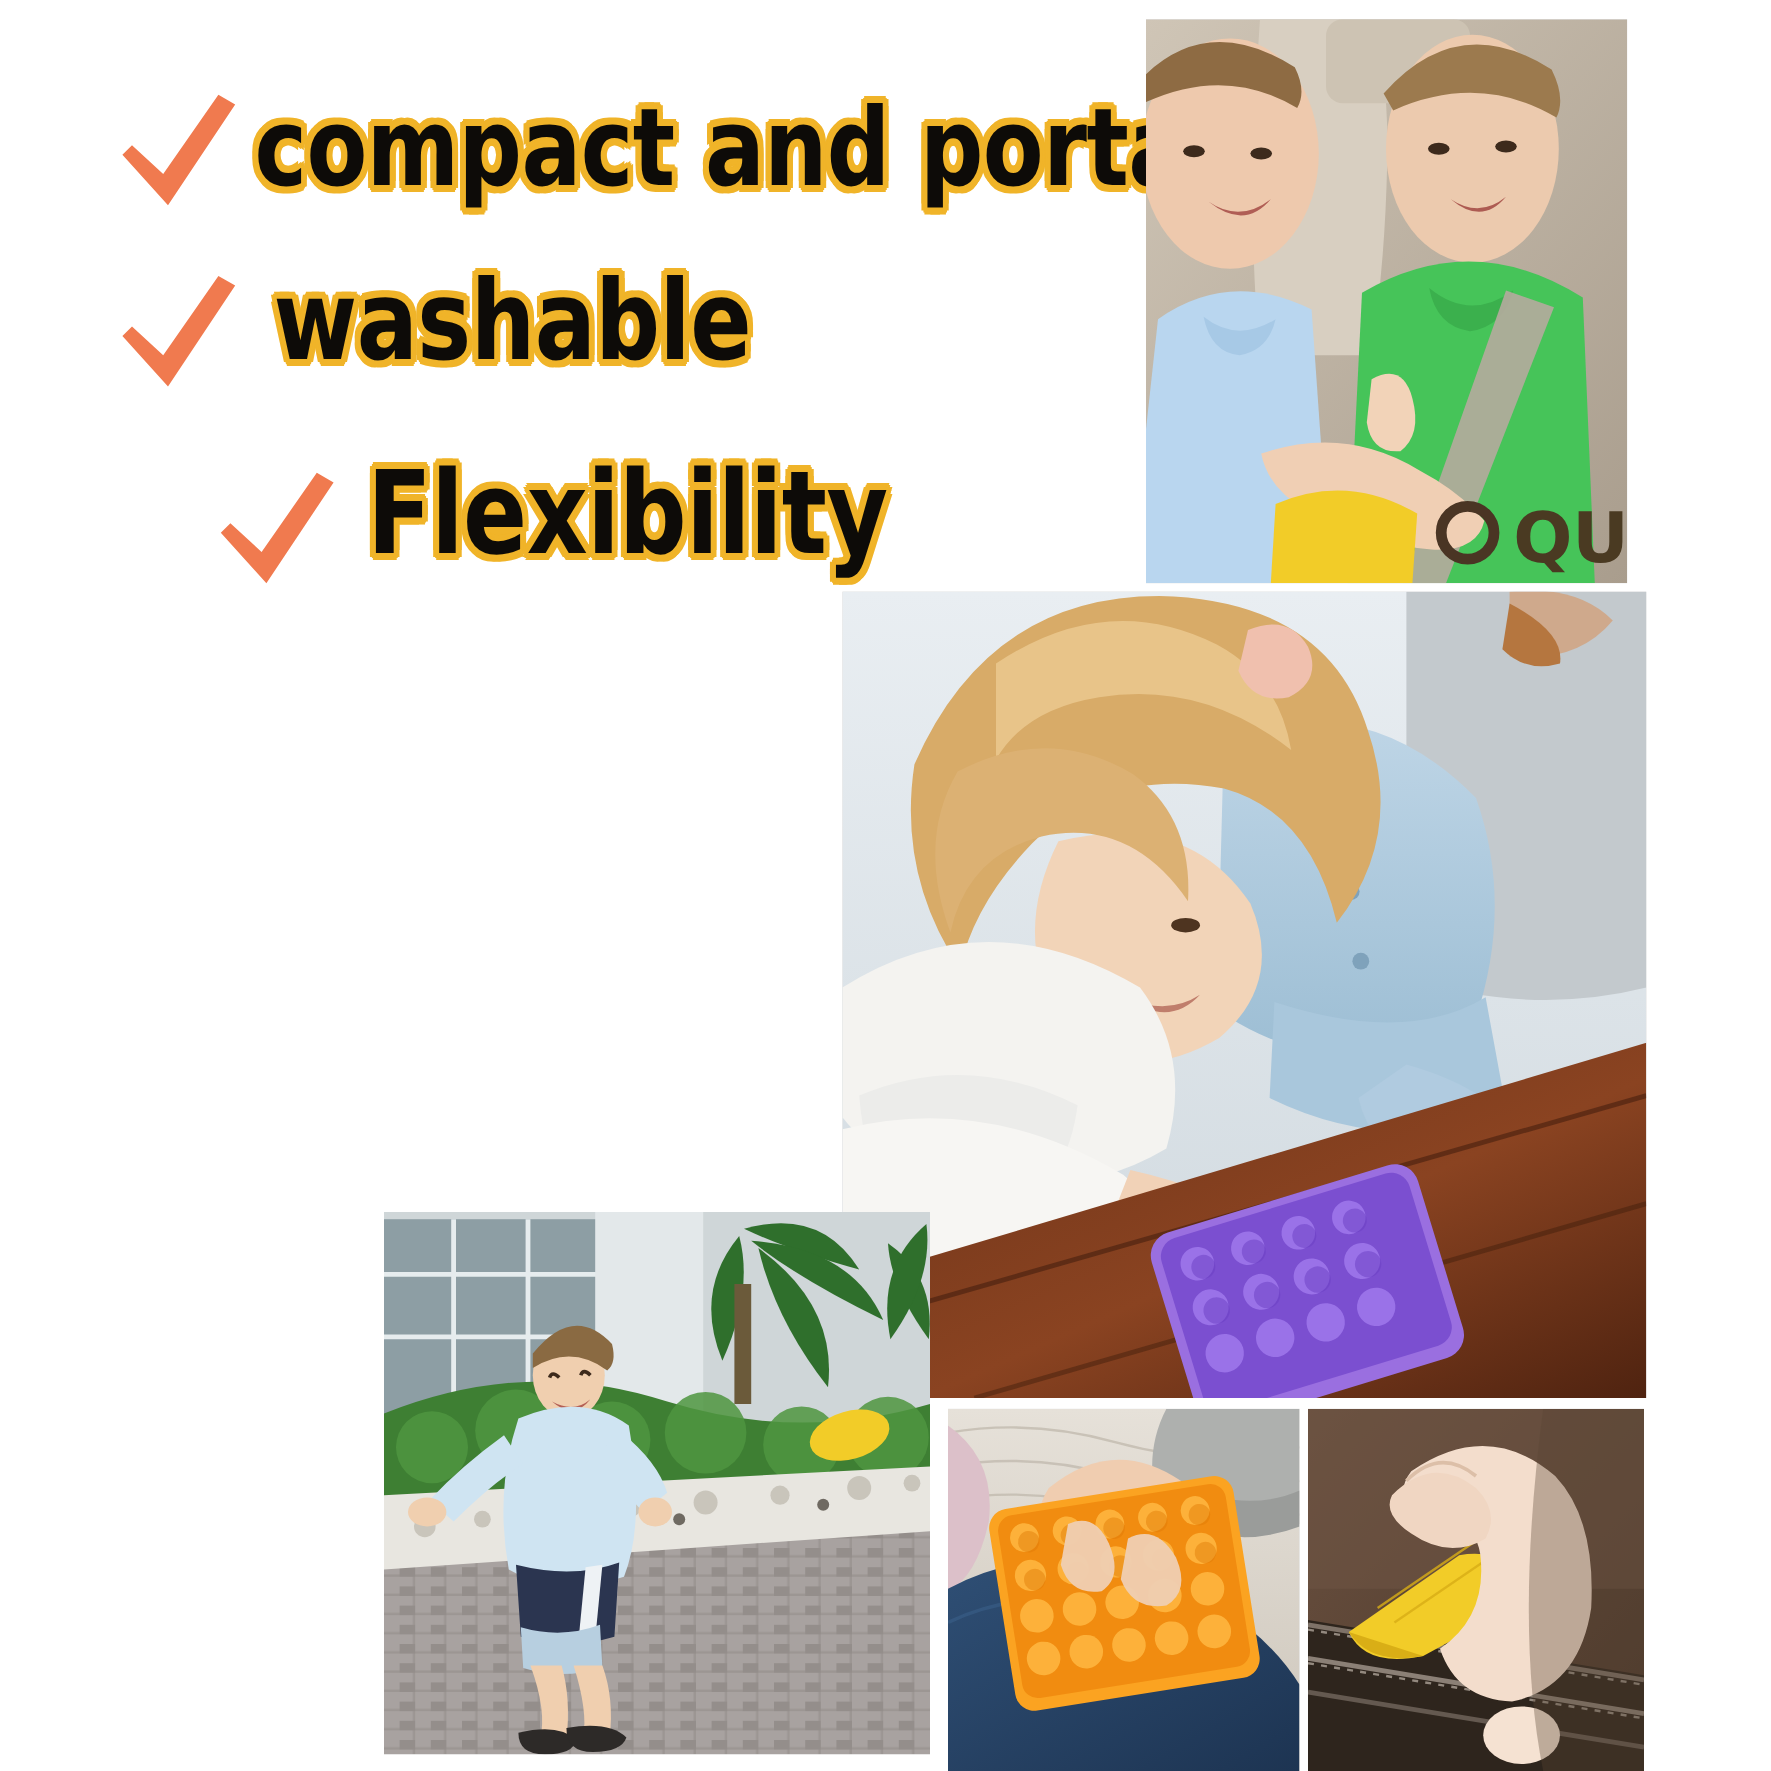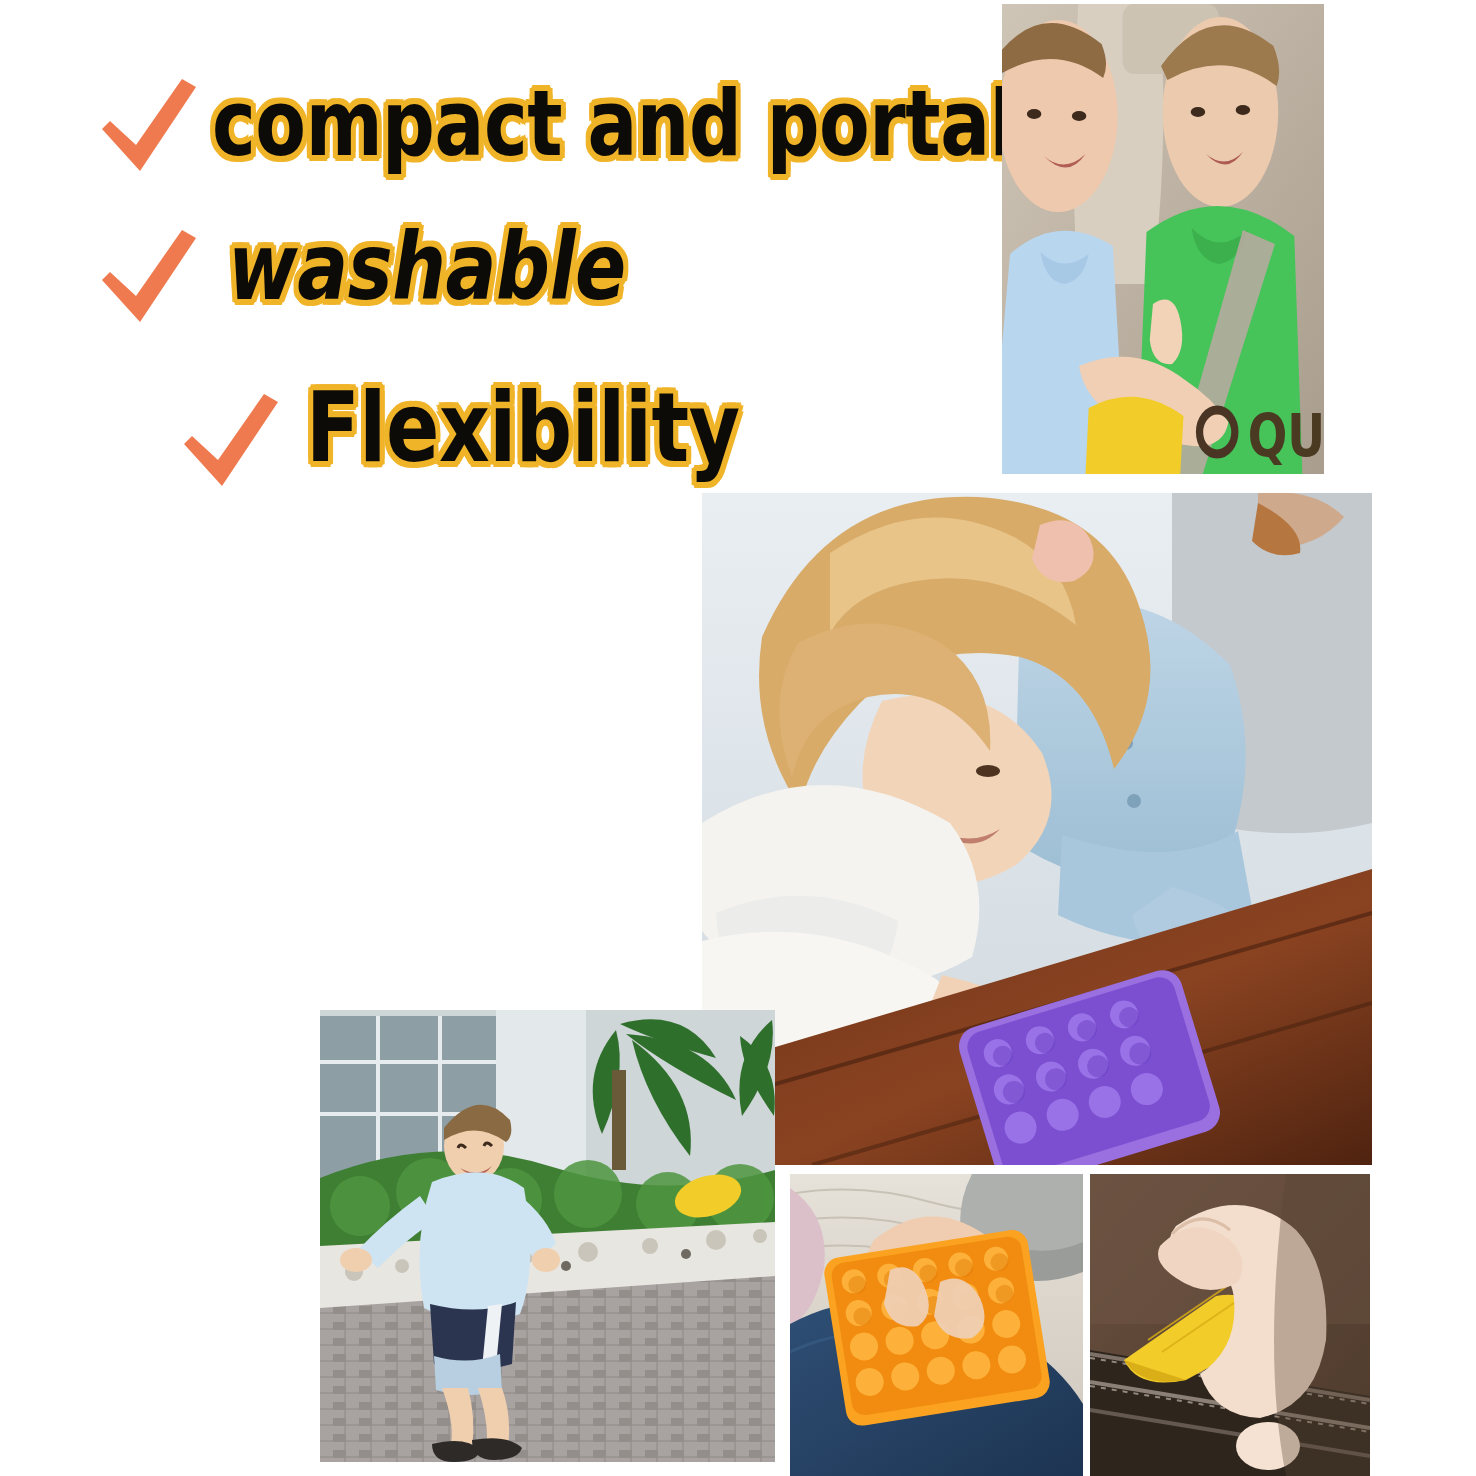--- a/index.html
+++ b/index.html
@@ -21,21 +21,21 @@
     left: 96px;
     top: 62px;
     width: 820px;
   }
   .feature-row {
     display: flex;
     align-items: center;
     position: relative;
   }
   .feature-row.r1 { height: 130px; }
-  .feature-row.r2 { height: 155px; margin-top: 8px; font-style: italic; }
+  .feature-row.r2 { height: 155px; margin-top: 8px; }
   .feature-row.r3 { height: 150px; margin-top: 12px; justify-content: center; }
 
   .check-icon {
     flex: 0 0 auto;
     width: 106px;
     height: 112px;
     position: relative;
     display: block;
   }
   .check-icon svg { display:block; width: 100%; height: 100%; }
@@ -63,21 +63,21 @@
   .r3 .feature-label { font-size: 96px; margin-left: 22px; margin-top: -28px; }
 
   
   .photo {
     position: absolute;
     overflow: hidden;
     background: #dcdcdc;
   }
   .photo > svg { display: block; width: 100%; height: 100%; }
 
-  #photo-boys-in-car   { left: 955px; top: 4px;    width: 322px; height: 470px; margin-left: 47px; }
+  #photo-boys-in-car   { left: 955px; top: 16px;    width: 401px; height: 470px; }
   #photo-girl-purple   { left: 702px; top: 493px;  width: 670px; height: 672px; }
   #photo-boy-outdoors  { left: 320px; top: 1010px; width: 455px; height: 452px; }
   #photo-orange-popit  { left: 790px; top: 1174px; width: 293px; height: 302px; }
   #photo-yellow-bag    { left: 1090px; top: 1174px; width: 280px; height: 302px; }
 </style>
 </head>
 <body>
 
 <div id="feature-list">
 

